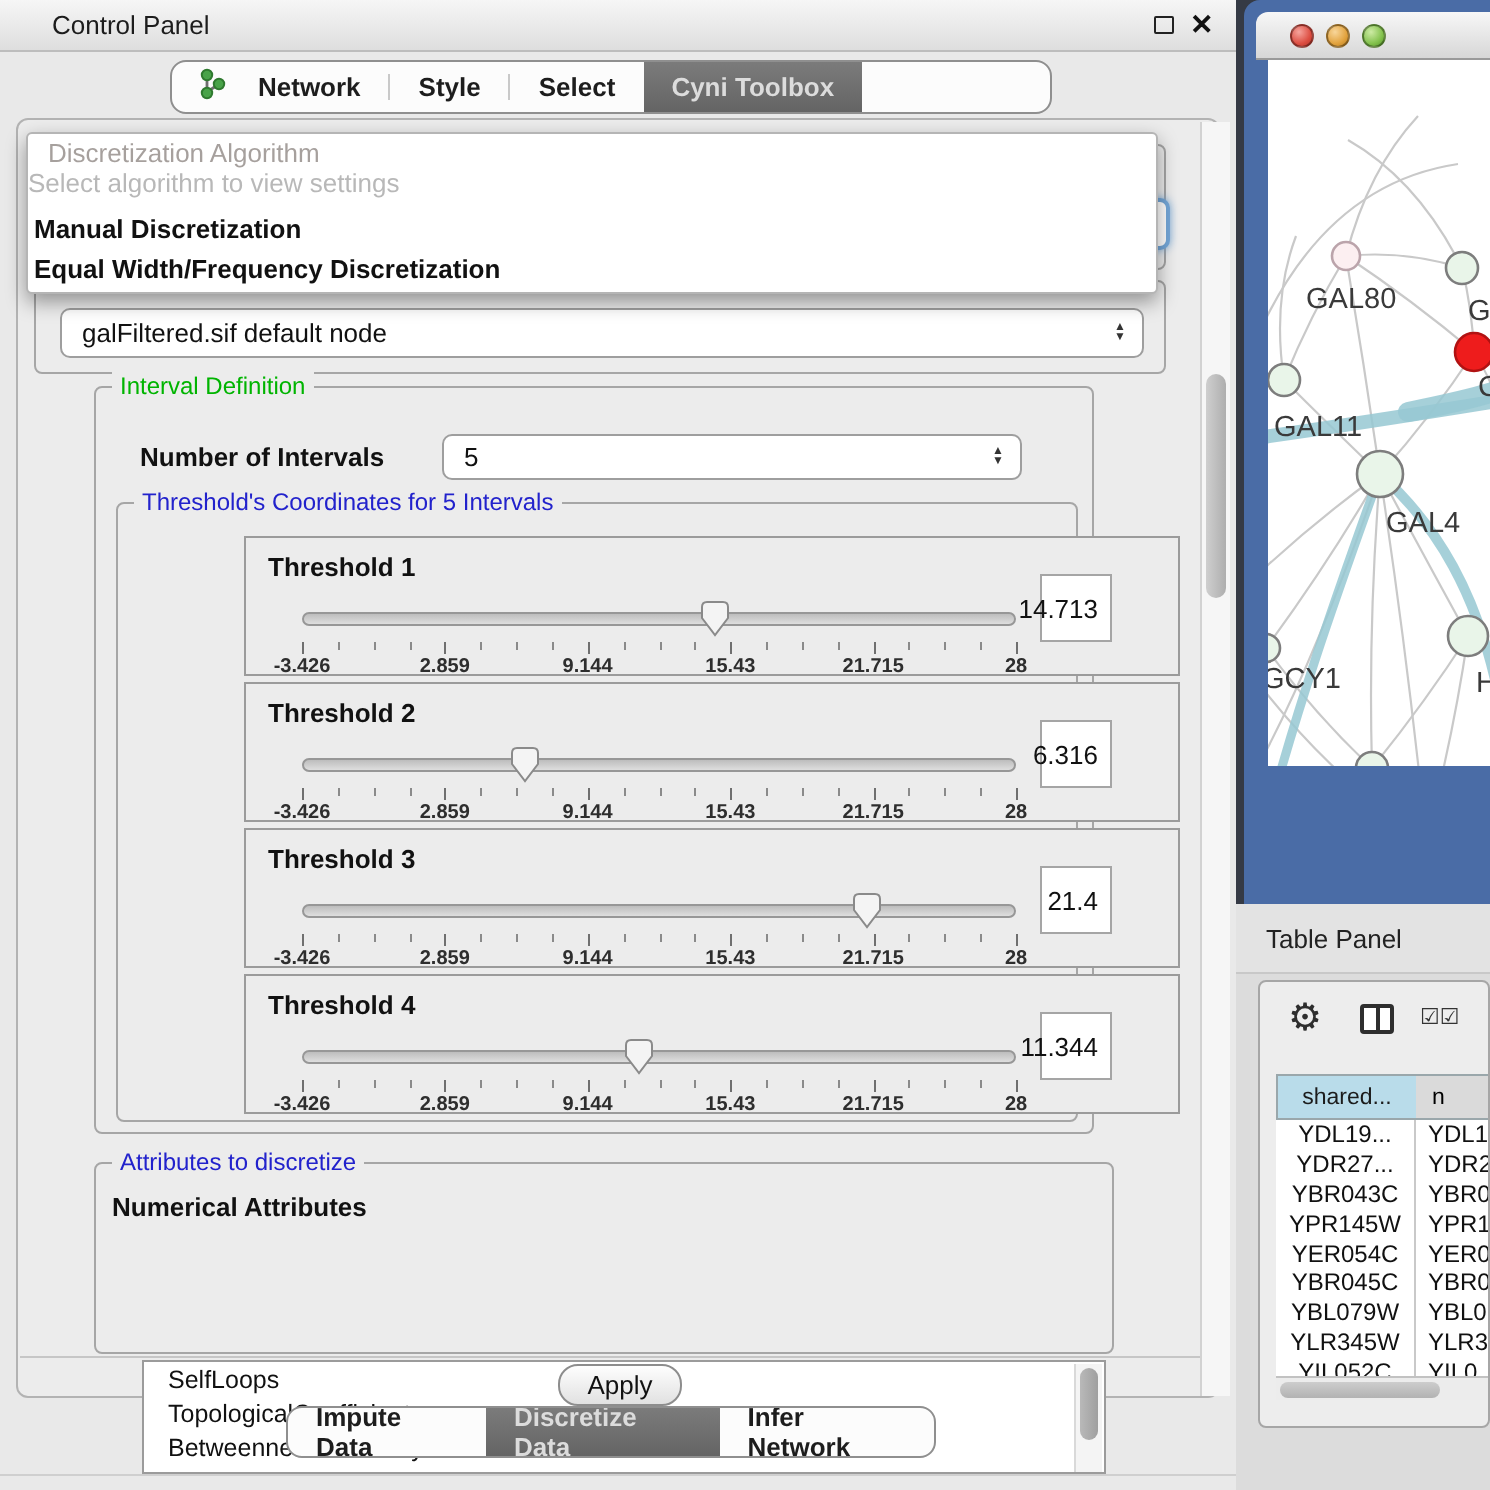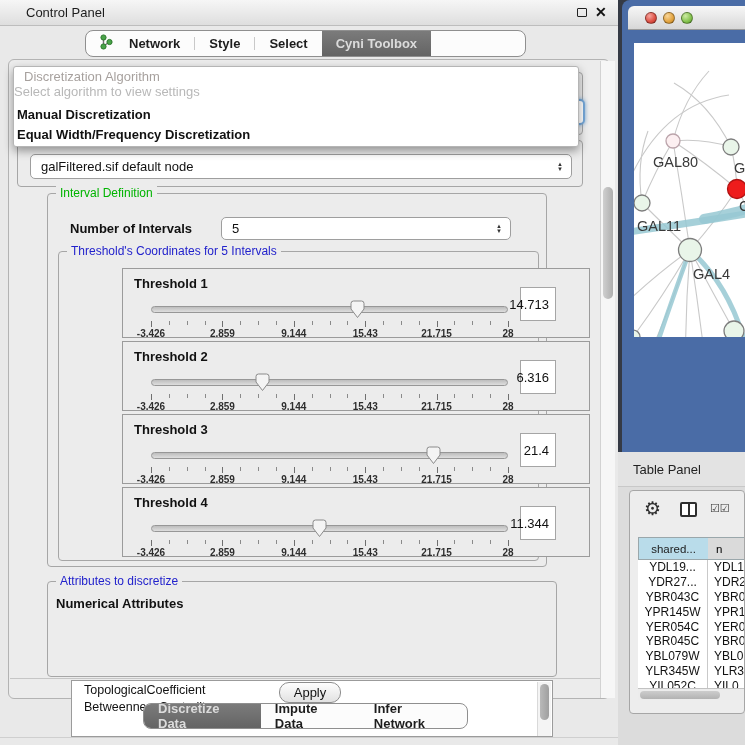--- a/index.html
+++ b/index.html
@@ -79,21 +79,21 @@
   
   .lab{position:absolute;font-size:13px;color:#111;}
   .lab.b{font-weight:bold;}
   
   .rightbg{position:absolute;left:618px;top:0;width:127px;height:452px;background:#353a45;}
   .netwin{position:absolute;left:622px;top:0;width:123px;height:452px;background:#4a6ca6;
     border-top-left-radius:8px;}
   .nettitle{position:absolute;left:6px;top:6px;width:117px;height:24px;
     background:linear-gradient(#f7f7f7,#d7d7d7);border-top-left-radius:6px;border-bottom:1px solid #9a9a9a;}
   .light{position:absolute;top:6px;width:12px;height:12px;border-radius:50%;border:1px solid rgba(0,0,0,.35);}
-  .canvas{position:absolute;left:12px;top:30px;width:111px;height:294px;background:#fff;overflow:hidden;margin-top:13px;}
+  .canvas{position:absolute;left:12px;top:30px;width:111px;height:353px;background:#fff;overflow:hidden;}
   .tpbar{position:absolute;left:618px;top:452px;width:127px;height:35px;background:#e3e3e3;
     border-bottom:1px solid #c8c8c8;}
   .tpbar .t{position:absolute;left:15px;top:10px;font-size:13px;color:#222;}
   .rb-lower{position:absolute;left:618px;top:487px;width:127px;height:258px;background:#dcdcdc;}
   .tframe{position:absolute;left:629px;top:490px;width:116px;height:224px;background:#ededed;
     border:1px solid #a6a6a6;border-radius:4px;overflow:hidden;}
   .gear{position:absolute;left:14px;top:6px;font-size:19px;color:#2e2e2e;}
   .colicon{position:absolute;left:50px;top:11px;width:17px;height:15px;border:2px solid #2e2e2e;
     border-radius:2px;background:#fff;}
   .colicon::after{content:"";position:absolute;left:5.5px;top:0;width:2px;height:11px;background:#2e2e2e;}
@@ -332,20 +332,21 @@
               </div>
             </div>
         </div>
       </div>
 
       <div class="group" style="left:38px;top:521px;width:510px;height:96px;">
         <span class="gtitle blue">Attributes to discretize</span>
         <span class="lab b" style="left:8px;top:14px;">Numerical Attributes</span>
       </div>
       <div class="attr-list">
+        <div class="li">SelfLoops</div>
         <div class="li">TopologicalCoefficient</div>
         <div class="li">BetweennessCentrality</div>
         <div class="list-scroll">
             <div class="list-thumb"></div>
           </div>
       </div>
 
       <div class="sepline" style="left:1px;top:618px;width:600px;"></div>
       <div class="apply" style="top:622px;">Apply</div>
 
@@ -355,25 +356,25 @@
     </div>
 
     <span class="ghost-label">Discretization Algorithm</span>
     <div class="popup">
       <div class="ph">Select algorithm to view settings</div>
       <div class="it" style="top:40px;font-weight:bold;">Manual Discretization</div>
       <div class="it" style="top:60px;">Equal Width/Frequency Discretization</div>
     </div>
 
     <div class="tabstrip bottom">
+      <div class="tab">
+        <span>Impute Data</span>
+      </div>
       <div class="tab sel">
         <span>Discretize Data</span>
-      </div>
-      <div class="tab">
-        <span>Impute Data</span>
       </div>
       <div class="tab">
         <span>Infer Network</span>
       </div>
     </div>
     <div class="bottom-line"></div>
   </div>
 
   <div class="rightbg"></div>
 

